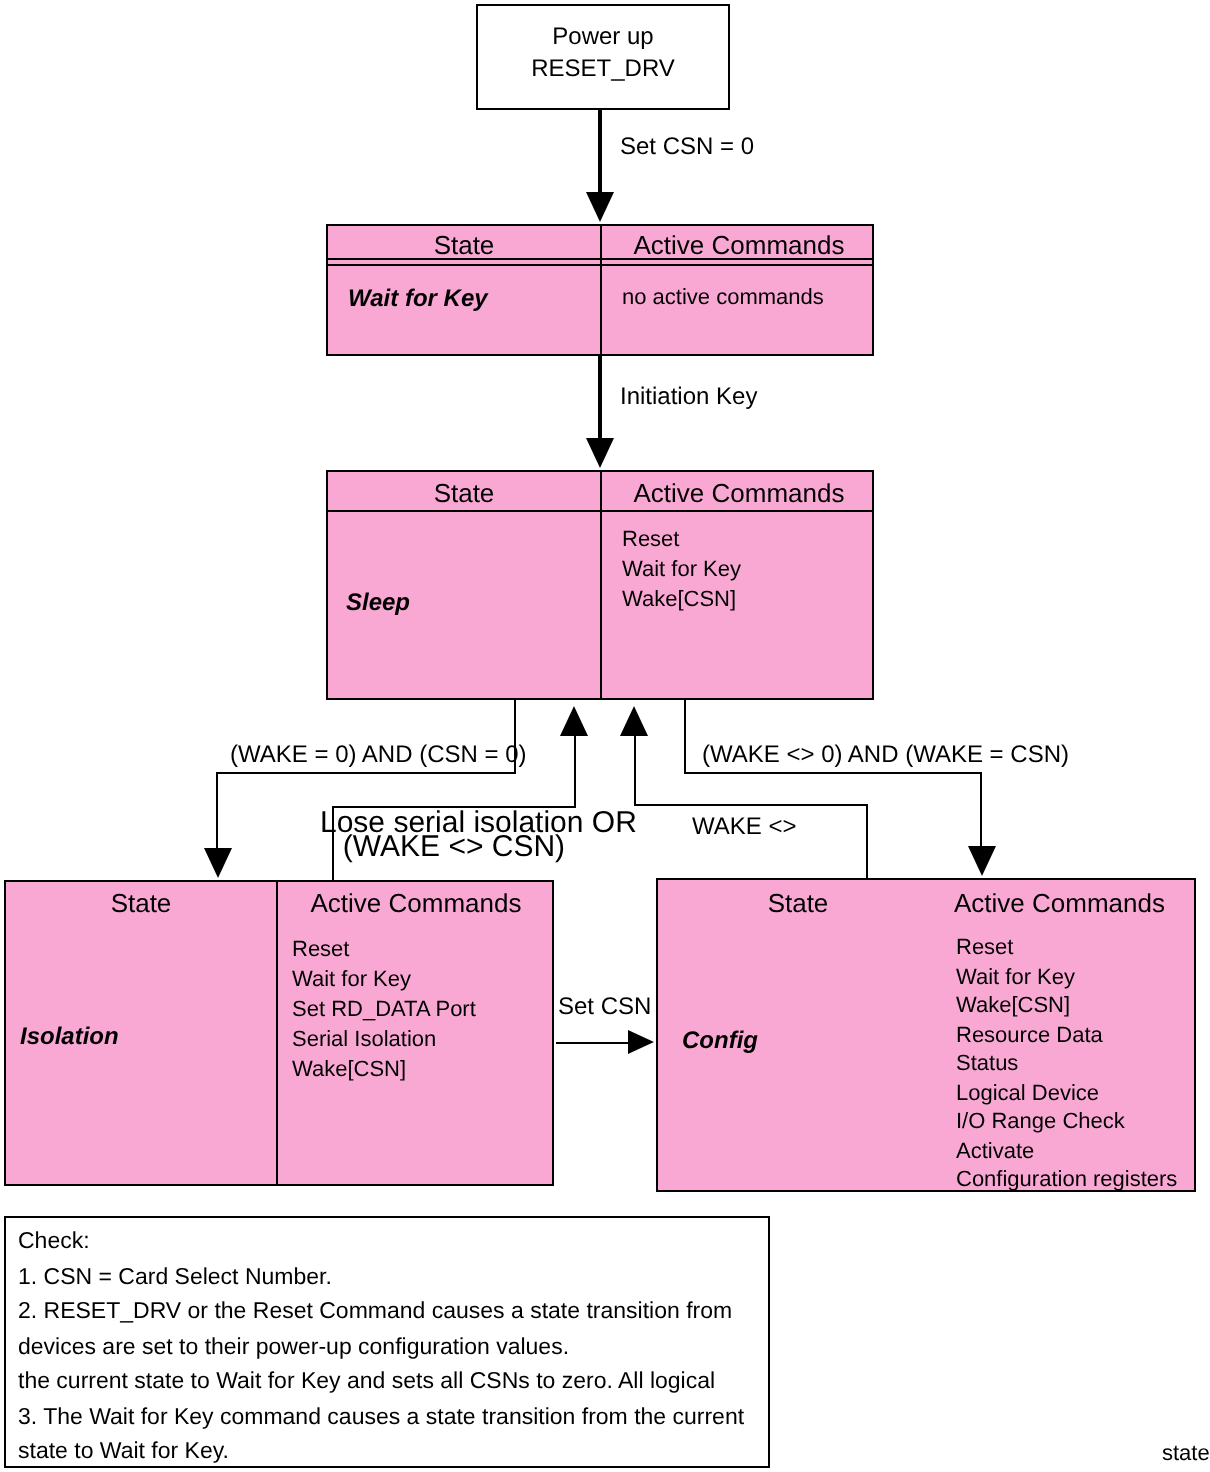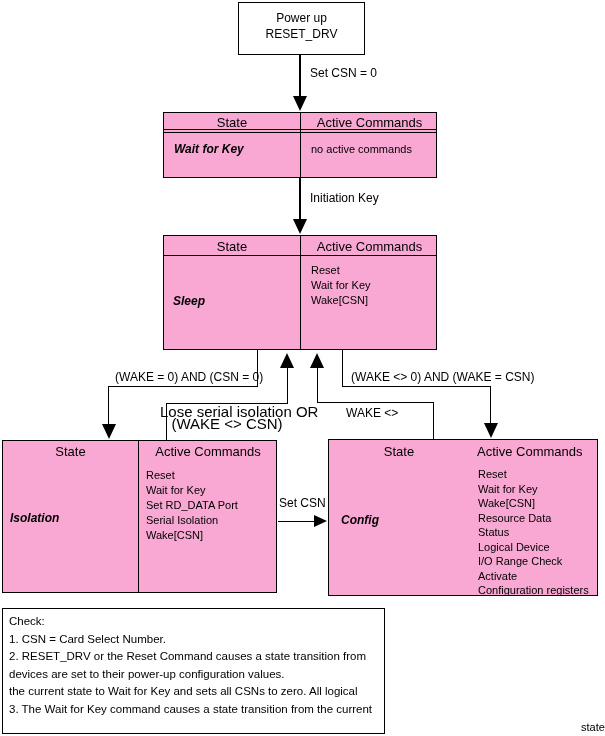--- a/index.html
+++ b/index.html
@@ -134,17 +134,18 @@
       </div>
   </div>
 
   <div class="notes">
       <div>Check:</div>
       <div>1.  CSN = Card Select Number.</div>
       <div>2.  RESET_DRV or the Reset Command causes a state transition from</div>
       <div>devices are set to their power-up configuration values.</div>
       <div>the current state to Wait for Key and sets all CSNs to zero.  All logical</div>
       <div>3.  The Wait for Key command causes a state transition from the current</div>
+      <div>state to Wait for Key.</div>
     </div>
 
   <span class="footer">statetm</span>
 
 </div>
 
 </body></html>

